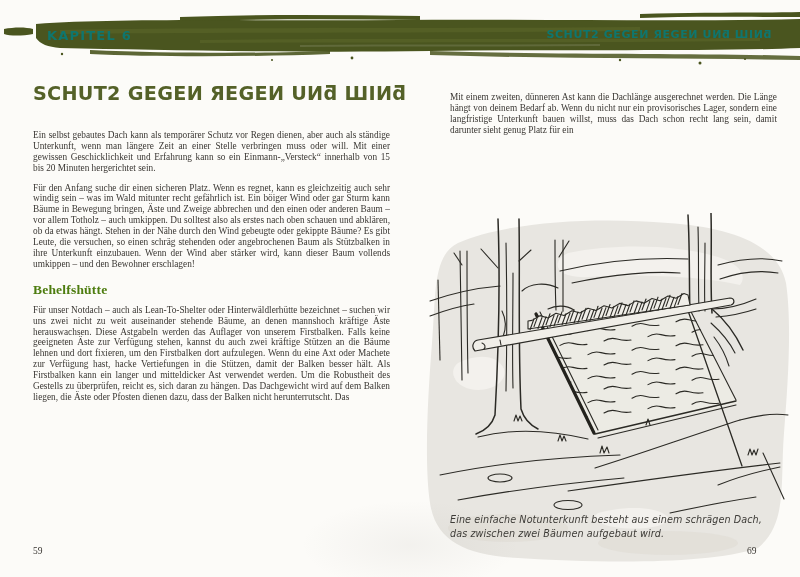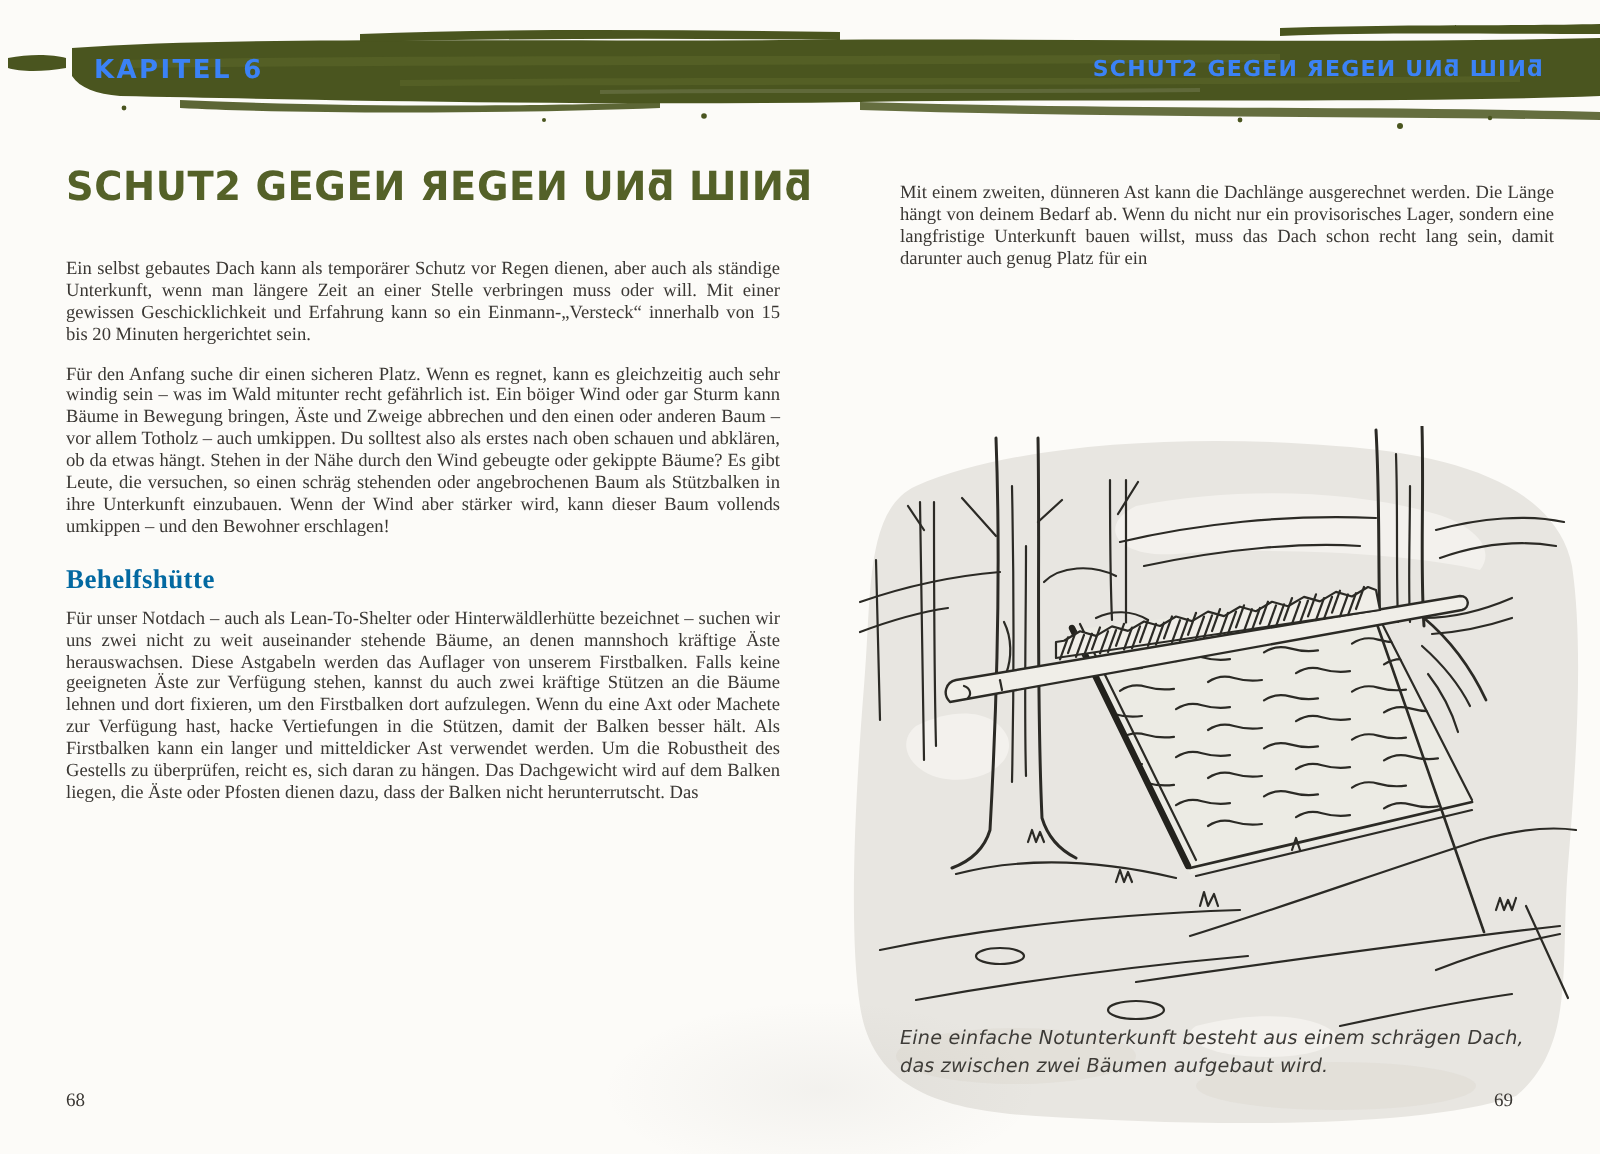--- a/index.html
+++ b/index.html
@@ -7,35 +7,35 @@
        background:#fcfbf8;font-family:"Liberation Serif",serif;}
   .spread{position:absolute;inset:0;}
   .smudge{position:absolute;left:300px;top:500px;width:220px;height:90px;
           background:radial-gradient(ellipse at center,rgba(120,115,105,.07),rgba(120,115,105,0) 70%);}
 
   
   .brush-svg{position:absolute;left:0;top:0;width:800px;height:70px;}
   .brush-main{fill:#4a551f;}
   .brush-lite{fill:#6b7733;opacity:.32;}
   .brush-scratch{fill:#ffffff;opacity:.12;}
-  .hdr-text{position:absolute;top:28px;color:#3b82f6;
+  .hdr-text{position:absolute;top:28px;color:#0f766e;
             font-family:"DejaVu Sans",sans-serif;font-weight:bold;}
   .hdr-left{left:47px;font-size:13px;letter-spacing:1.2px;}
   .hdr-right{right:28px;font-size:11px;letter-spacing:.6px;}
 
   
   .col{position:absolute;color:#3a3733;font-size:9.3px;line-height:10.9px;
        text-align:justify;}
   .col-left{left:33px;top:88px;width:357px;}
   .col-right{left:450px;top:92px;width:327px;}
   .page-title{font-family:"DejaVu Sans",sans-serif;font-weight:bold;color:#546128;
               font-size:20px;letter-spacing:.3px;transform:scaleX(.96);transform-origin:left;
               margin:0 0 31px 0;white-space:nowrap;}
   .para{margin:0 0 9px 0;}
-  .subhead{font-size:13.5px;font-weight:bold;color:#0369a1;margin:15px 0 9px 0;
+  .subhead{font-size:13.5px;font-weight:bold;color:#4d7c0f;margin:15px 0 9px 0;
            letter-spacing:.2px;}
   .pagenum{position:absolute;top:546px;font-size:9.5px;color:#3a3733;}
   .pagenum-left{left:33px;}
   .pagenum-right{left:747px;width:30px;text-align:left;}
 
   
   .illo{position:absolute;left:418px;top:213px;width:374px;height:358px;}
   .ink{stroke:#2b2a25;fill:none;stroke-width:1.1;stroke-linecap:round;stroke-linejoin:round;}
   .ink-bold{stroke:#23221d;fill:none;stroke-width:3.2;stroke-linecap:round;}
   .wash{fill:#e8e6e1;}
@@ -72,24 +72,24 @@
   <div class="hdr-text hdr-left">KAPITEL 6</div>
   <div class="hdr-text hdr-right">SCHUT2 GEGEИ ЯEGEИ UИƌ ШIИƌ</div>
 
   <div class="col col-left">
     <h1 class="page-title">SCHUT2 GEGEИ ЯEGEИ UИƌ ШIИƌ</h1>
     <p class="para">Ein selbst gebautes Dach kann als temporärer Schutz vor Regen dienen, aber auch als ständige Unterkunft, wenn man längere Zeit an einer Stelle verbringen muss oder will. Mit einer gewissen Geschicklichkeit und Erfahrung kann so ein Einmann-„Versteck“ innerhalb von 15 bis 20 Minuten hergerichtet sein.</p>
     <p class="para">Für den Anfang suche dir einen sicheren Platz. Wenn es regnet, kann es gleichzeitig auch sehr windig sein – was im Wald mitunter recht gefährlich ist. Ein böiger Wind oder gar Sturm kann Bäume in Bewegung bringen, Äste und Zweige abbrechen und den einen oder anderen Baum – vor allem Totholz – auch umkippen. Du solltest also als erstes nach oben schauen und abklären, ob da etwas hängt. Stehen in der Nähe durch den Wind gebeugte oder gekippte Bäume? Es gibt Leute, die versuchen, so einen schräg stehenden oder angebrochenen Baum als Stützbalken in ihre Unterkunft einzubauen. Wenn der Wind aber stärker wird, kann dieser Baum vollends umkippen – und den Bewohner erschlagen!</p>
     <h2 class="subhead">Behelfshütte</h2>
     <p class="para">Für unser Notdach – auch als Lean-To-Shelter oder Hinterwäldlerhütte bezeichnet – suchen wir uns zwei nicht zu weit auseinander stehende Bäume, an denen mannshoch kräftige Äste herauswachsen. Diese Astgabeln werden das Auflager von unserem Firstbalken. Falls keine geeigneten Äste zur Verfügung stehen, kannst du auch zwei kräftige Stützen an die Bäume lehnen und dort fixieren, um den Firstbalken dort aufzulegen. Wenn du eine Axt oder Machete zur Verfügung hast, hacke Vertiefungen in die Stützen, damit der Balken besser hält. Als Firstbalken kann ein langer und mitteldicker Ast verwendet werden. Um die Robustheit des Gestells zu überprüfen, reicht es, sich daran zu hängen. Das Dachgewicht wird auf dem Balken liegen, die Äste oder Pfosten dienen dazu, dass der Balken nicht herunterrutscht. Das</p>
   </div>
-  <div class="pagenum pagenum-left">68</div>
+  <div class="pagenum pagenum-left">59</div>
 
   <div class="col col-right">
-    <p class="para">Mit einem zweiten, dünneren Ast kann die Dachlänge ausgerechnet werden. Die Länge hängt von deinem Bedarf ab. Wenn du nicht nur ein provisorisches Lager, sondern eine langfristige Unterkunft bauen willst, muss das Dach schon recht lang sein, damit darunter auch genug Platz für ein</p>
+    <p class="para">Mit einem zweiten, dünneren Ast kann die Dachlänge ausgerechnet werden. Die Länge hängt von deinem Bedarf ab. Wenn du nicht nur ein provisorisches Lager, sondern eine langfristige Unterkunft bauen willst, muss das Dach schon recht lang sein, damit darunter sieht genug Platz für ein</p>
   </div>
 
   <svg class="illo" viewBox="0 0 374 358" aria-hidden="true">
     <defs>
       <clipPath id="roofClip">
         <path d="M118,102 L266,84 L320,190 L177,224 Z"></path>
       </clipPath>
     </defs>
 
     <path class="wash" d="M40,30 C90,8 180,4 250,10 C310,14 360,30 368,70 C374,110 370,170 366,220

